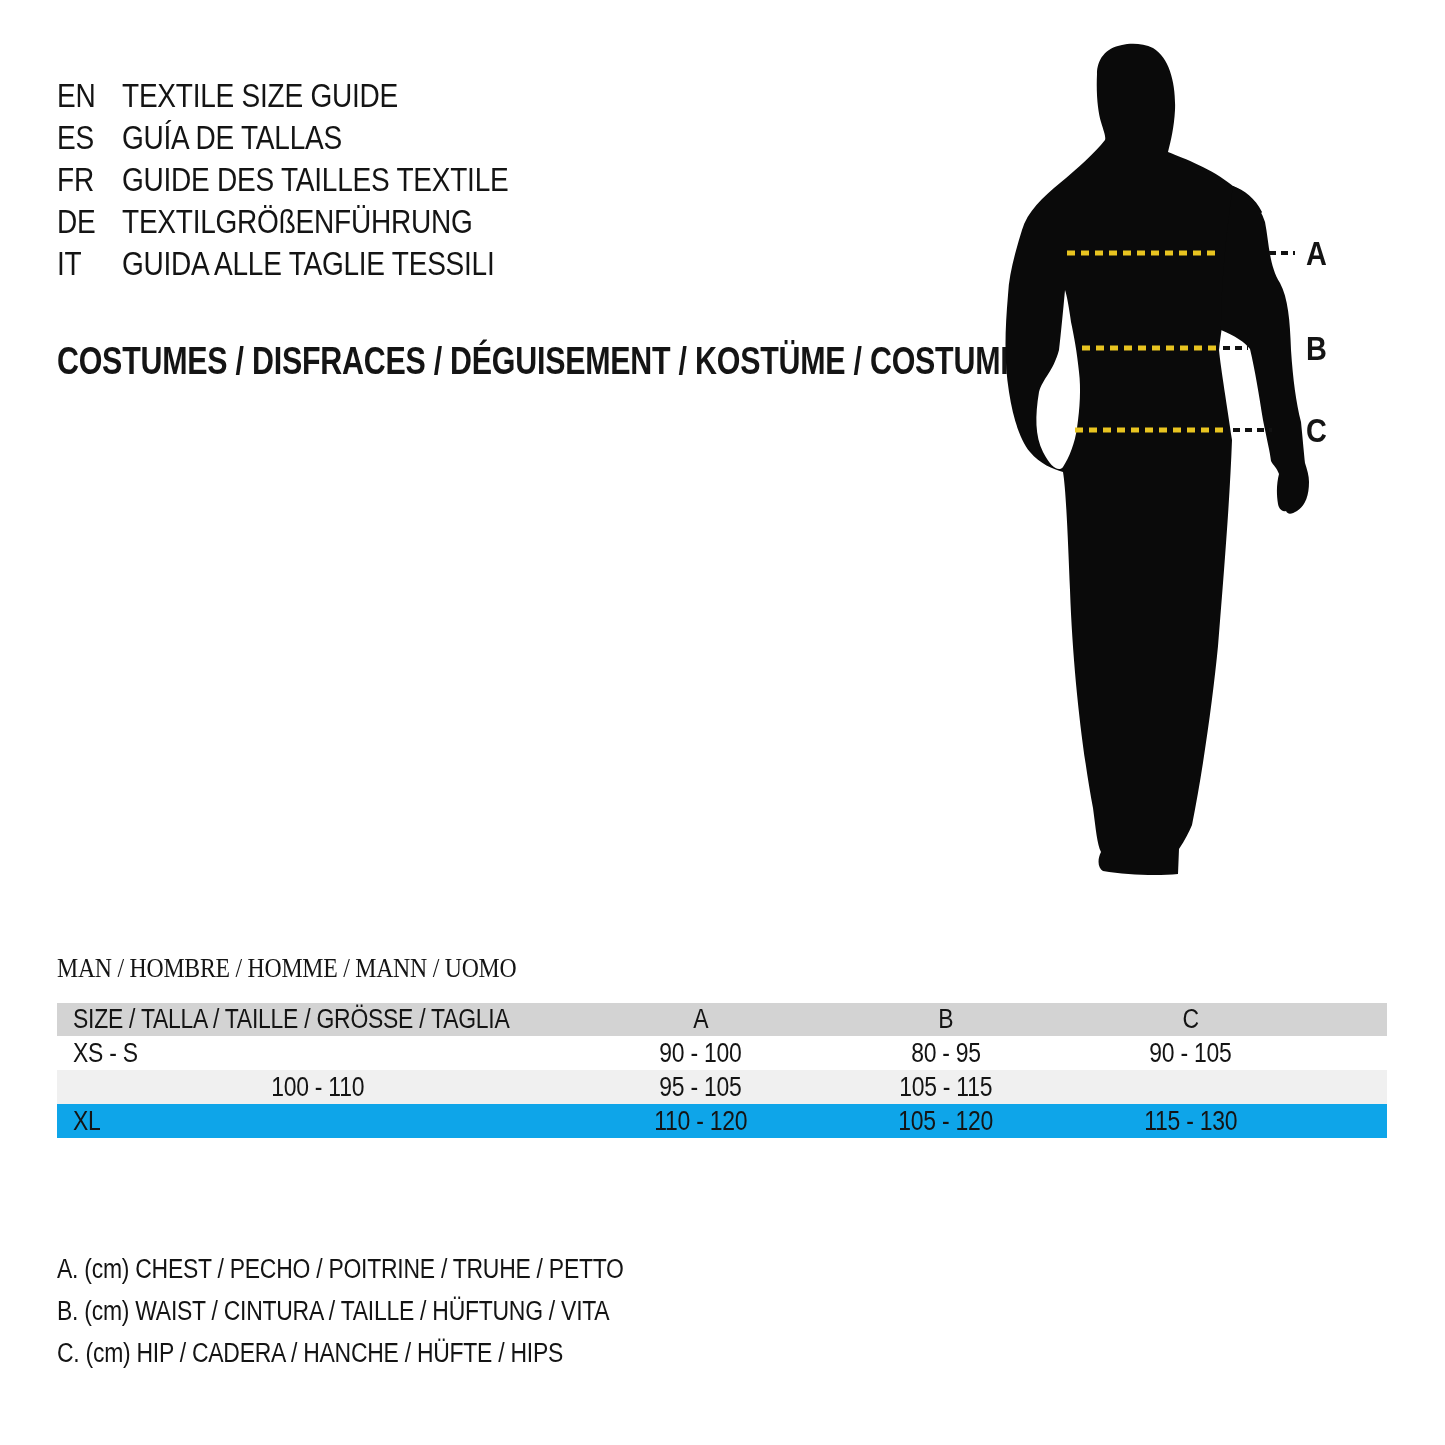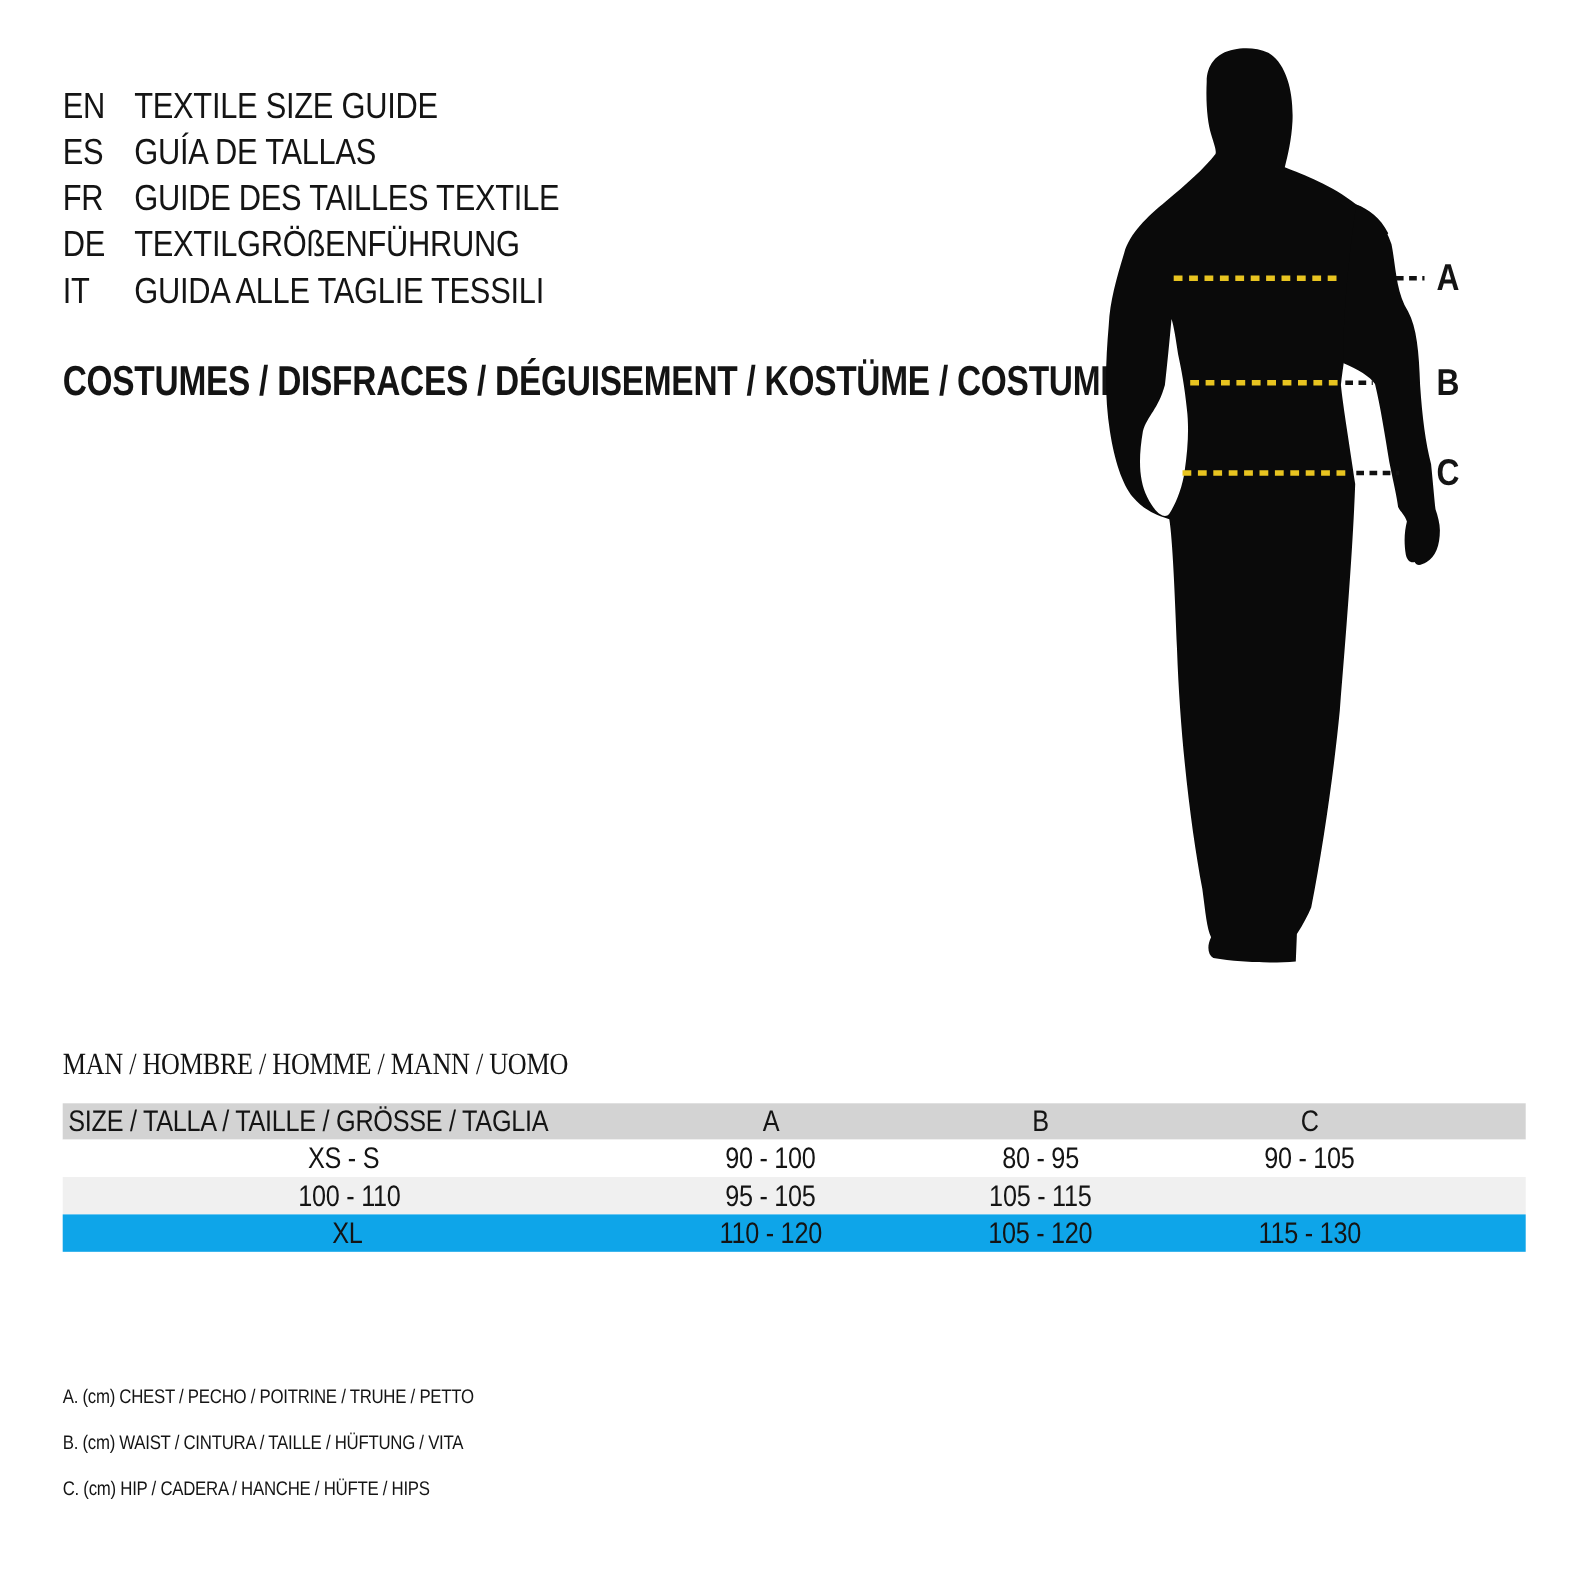--- a/index.html
+++ b/index.html
@@ -9,45 +9,45 @@
   .cond{display:inline-block;transform:scaleX(.85);transform-origin:0 50%;white-space:nowrap;letter-spacing:-.3px;}
   .cond-c{display:inline-block;transform:scaleX(.85);transform-origin:50% 50%;white-space:nowrap;letter-spacing:-.3px;}
 
   
   .lang-block{left:57px;top:75px;width:620px;}
   .lang-row{position:relative;height:42px;line-height:42px;font-size:33px;}
   .lang-code{position:absolute;left:0;top:0;}
   .lang-label{position:absolute;left:65px;top:0;}
 
   
-  .category{left:57px;top:326px;height:42px;line-height:42px;font-size:38px;font-weight:700;}
+  .category{left:57px;top:340px;height:42px;line-height:42px;font-size:38px;font-weight:700;}
   .category .cond{transform:scaleX(.8);}
 
   
   .figure{left:975px;top:40px;width:400px;height:840px;}
   .figure svg{position:absolute;left:0;top:0;}
   .measure-label{position:absolute;width:46px;height:34px;line-height:34px;font-size:34px;font-weight:700;text-align:left;}
   .lblA{left:331px;top:196px;}
   .lblB{left:331px;top:291px;}
   .lblC{left:331px;top:373px;}
 
   
   .man-title{left:57px;top:951px;height:34px;line-height:34px;font-size:28px;font-family:Liberation Serif, serif;}
 
   
   .size-table{left:57px;top:1003px;width:1330px;}
   .trow{display:grid;grid-template-columns:521px 245px 245px 245px 74px;height:34px;line-height:34px;font-size:27px;}
   .trow.head{height:33px;line-height:33px;background:#d3d3d3;}
   .tcell{overflow:visible;}
-  .tcell.lab{text-align:center;padding-left:2px;}
+  .tcell.lab{text-align:left;padding-left:16px;}
   .tcell.num{text-align:center;}
 
   
   .notes{left:57px;top:1248px;}
-  .note-row{height:42px;line-height:42px;font-size:18px;}
+  .note-row{height:42px;line-height:42px;font-size:27px;}
 </style>
 </head>
 <body>
 
 <div class="abs lang-block">
   <div class="lang-row">
     <span class="lang-code cond">EN</span>
     <span class="lang-label cond">TEXTILE SIZE GUIDE</span>
   </div>
   <div class="lang-row">

